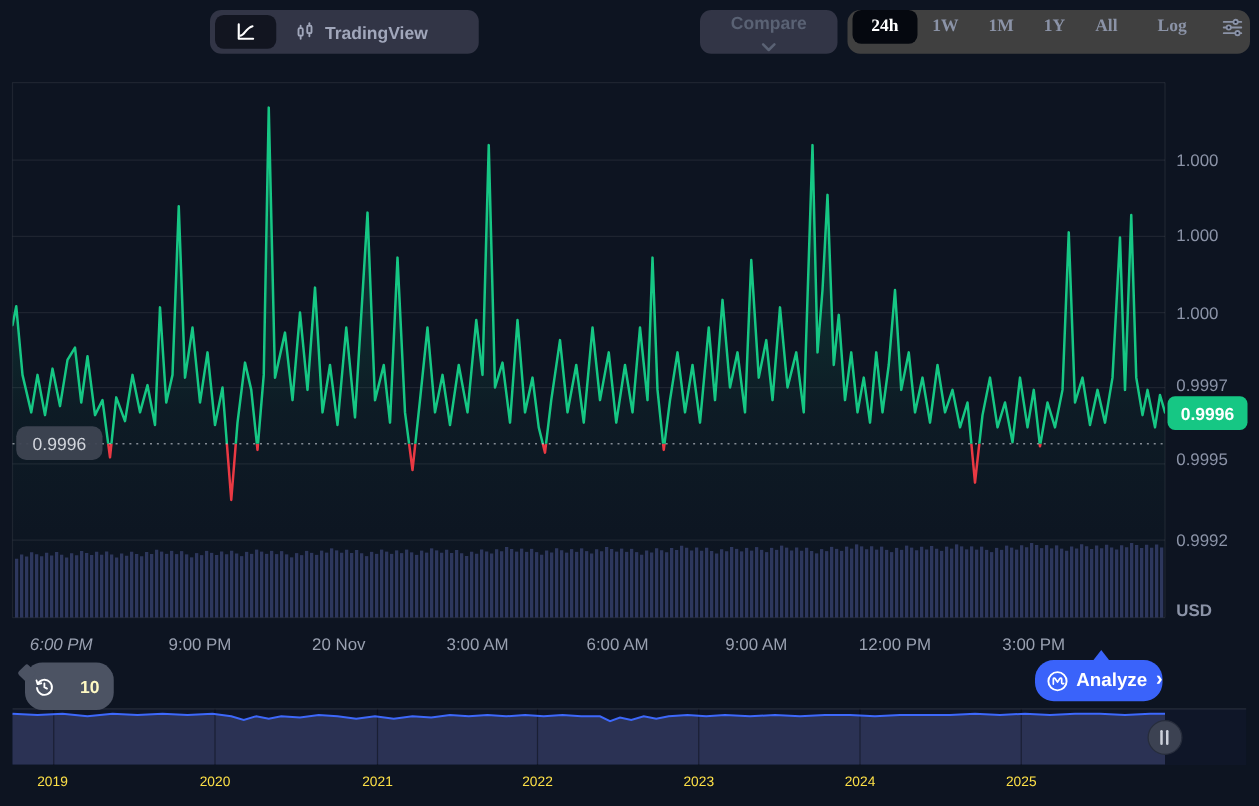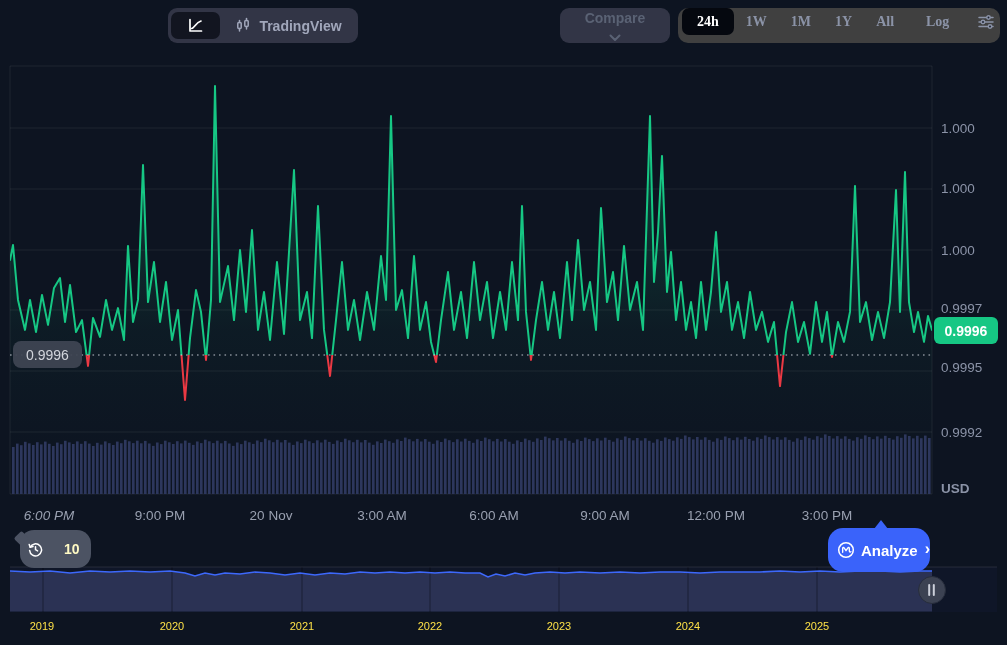--- a/index.html
+++ b/index.html
@@ -33,21 +33,21 @@
                     border-radius:6px;display:flex;align-items:center;justify-content:center;
                     color:#fff;font-size:14px;font-weight:700;}
   #ref-price-badge{position:absolute;left:13px;top:341px;width:69px;height:27px;background:rgba(62,68,82,.95);
                    border-radius:8px;display:flex;align-items:center;justify-content:center;
                    color:#d2d5dc;font-size:14px;font-weight:500;}
   #recent-badge{position:absolute;left:20px;top:530px;height:38px;background:#4c5363;border-radius:14px;
                 display:flex;align-items:center;gap:21px;padding:0 11px 0 8px;color:#fef9c3;
                 font-size:14px;font-weight:700;cursor:pointer;}
   #recent-badge .rv-tail{position:absolute;left:-4px;top:3px;width:11px;height:11px;background:#4c5363;
                 transform:rotate(45deg);border-radius:2px;}
-  #analyze-btn{position:absolute;left:828px;top:528px;width:102px;height:44px;background:#3a63fa;
+  #analyze-btn{position:absolute;left:828px;top:528px;width:102px;height:33px;background:#3a63fa;
                border-radius:15px;display:flex;align-items:center;gap:6px;padding:0 10px 0 9px;
                color:#fff;cursor:pointer;box-sizing:border-box;}
   #analyze-btn .an-label{font-size:15px;font-weight:700;}
   #analyze-btn .an-chev{font-size:16px;font-weight:700;margin-left:1px;margin-top:-2px;}
   .an-tail{position:absolute;left:874px;top:520px;width:0;height:0;
            border-left:7px solid transparent;border-right:7px solid transparent;
            border-bottom:9px solid #3a63fa;}
   
   #watermark{position:absolute;left:737px;top:419px;display:flex;align-items:center;gap:9px;opacity:.97;}
   #watermark .wm-text{color:#fff;font-size:19px;font-weight:700;letter-spacing:.2px;}
@@ -341,21 +341,21 @@
       <polyline id="nav-line" fill="none" stroke="#3d68fb" stroke-width="1.6" points="10,571 30,572 50,571 70,573 90,571 110,572 130,571 150,572 170,571 185,573 195,576 205,573 215,575 225,573 240,574 255,572 270,573 285,575 300,573 315,575 330,573 345,574 360,572 375,573 390,572 405,573 420,572 435,573 450,572 465,573 480,573 488,577 496,574 505,576 515,573 525,575 535,573 550,572 565,573 580,572 600,573 620,572 640,573 660,572 680,572 700,573 720,572 740,572 760,572 780,571 800,572 820,571 840,572 860,571 880,571 900,572 920,571 932,571"></polyline>
       <g>
         <circle cx="932" cy="590" r="13.5" fill="#3c4252" stroke="#272d3c" stroke-width="1"></circle>
         <rect x="928.2" y="584" width="2" height="12" rx="1" fill="#ccd0da"></rect>
         <rect x="932.8" y="584" width="2" height="12" rx="1" fill="#ccd0da"></rect>
       </g>
     </g>
   </svg>
 
 
-  <div class="seg-group" style="left:168px;width:190px;justify-content:center;">
+  <div class="seg-group" style="left:168px;width:215px;">
     <div class="seg-pill active icon-pill">
       <span>
         <svg width="17" height="17" viewBox="0 0 17 17" fill="none" stroke="#fff" stroke-width="1.7" stroke-linecap="round" stroke-linejoin="round">
           <path d="M3 2.5 V14 H14.5"></path>
             <path d="M4.5 11.5 C7.5 11.5 8.5 5.5 14 4"></path>
         </svg>
       </span>
     </div>
     <div class="seg-pill" style="gap:8px;">
       <span>

